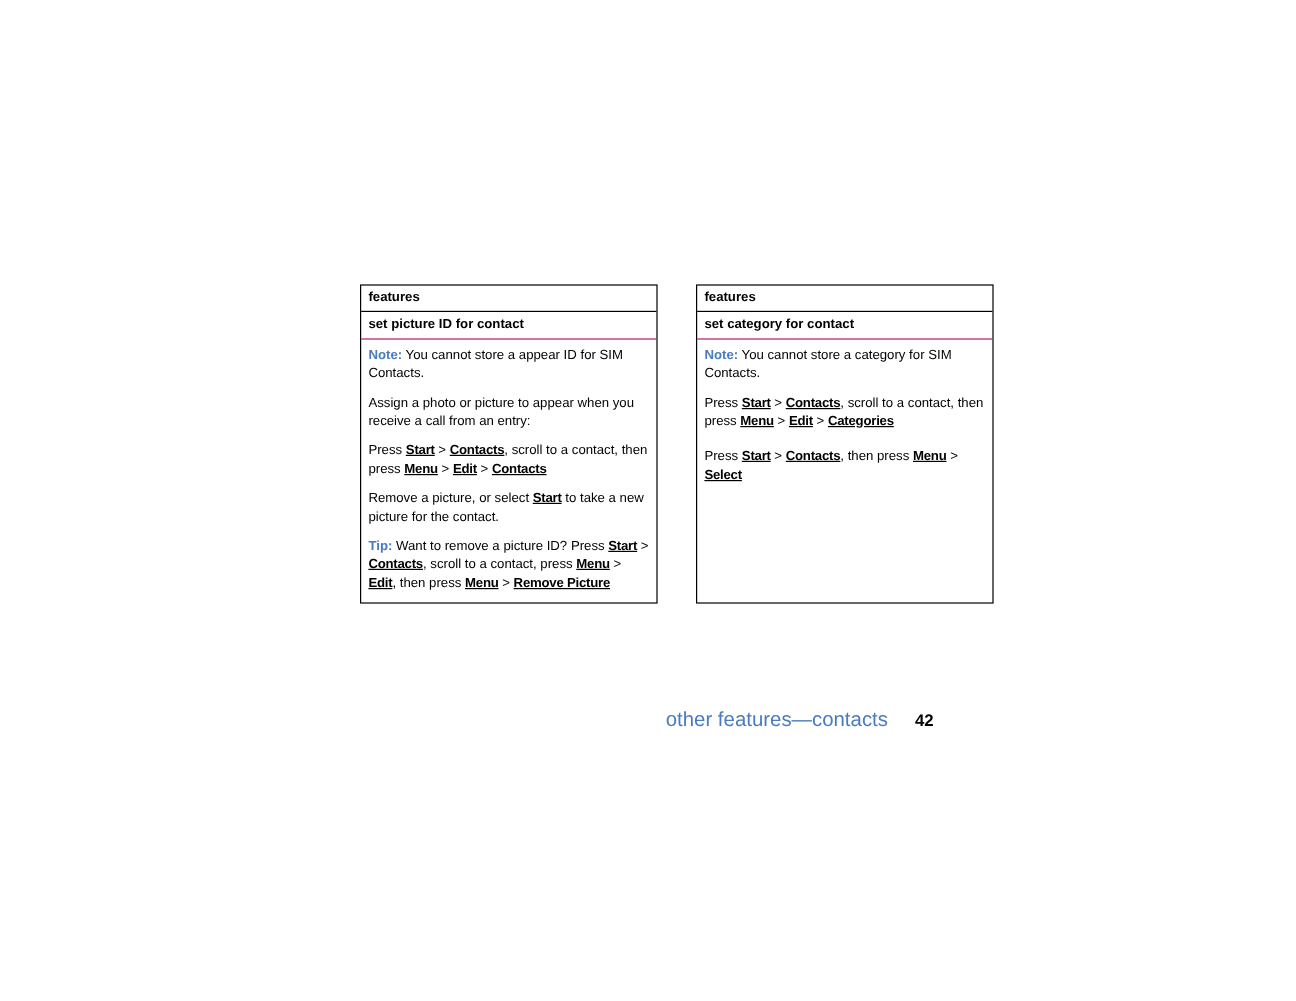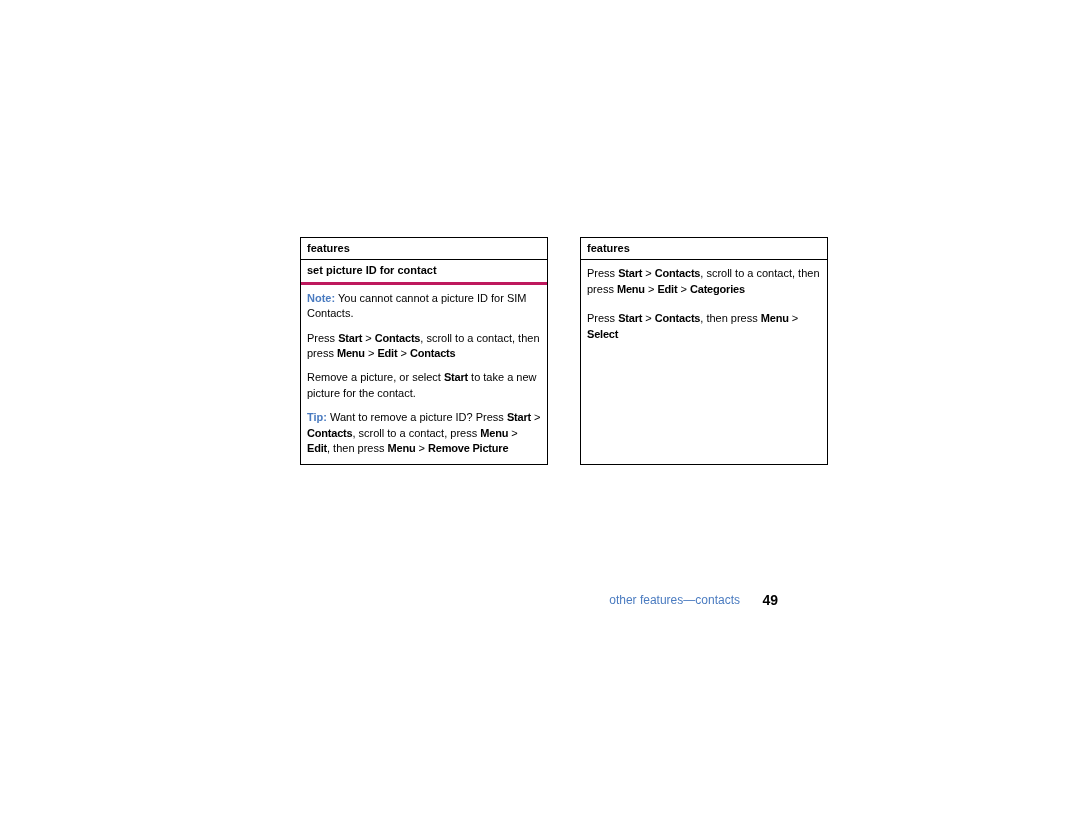--- a/index.html
+++ b/index.html
@@ -31,53 +31,54 @@
     line-height: 1.4;
   }
   .t-header {
     font-weight: bold;
     padding: 3px 6px;
     border-bottom: 1px solid #000;
   }
   .t-subheader {
     font-weight: bold;
     padding: 3px 6px;
-    border-bottom: 3px solid #be185d;
+    border-bottom: 1px solid #be185d;
   }
   .t-body {
     padding: 6px 6px 8px 6px;
   }
   .t-body p {
     margin: 0 0 9px 0;
   }
   .t-body p:last-child {
     margin-bottom: 0;
   }
   .note-label, .tip-label {
     font-weight: bold;
     color: #4a7bc0;
     text-align: center;
   }
   .kw {
     font-family: "Arial Narrow", Arial, sans-serif;
     font-stretch: condensed;
     font-weight: bold;
     letter-spacing: -0.2px;
+    text-decoration: underline;
   }
   .footer {
     position: absolute;
     left: 0;
     right: 0;
     top: 590px;
     text-align: right;
     padding-right: 302px;
   }
   .footer-label {
     color: #4a7bc0;
-    font-size: 12px;
+    font-size: 17px;
     margin-right: 18px;
     vertical-align: middle;
   }
   .footer-page {
     font-weight: bold;
     font-size: 14px;
     color: #000;
     vertical-align: middle;
   }
 </style>
@@ -86,48 +87,53 @@
 
 <div class="page">
 
   <div class="columns">
 
     <div class="feature-table">
       <div class="t-header">features</div>
       <div class="t-subheader">set picture ID for contact</div>
       <div class="t-body">
         <p>
-          <span class="note-label">Note:</span><span> You cannot cannot a picture ID for SIM Contacts.</span>
+          <span class="note-label">Note:</span><span> You cannot store a appear ID for SIM Contacts.</span>
         </p>
+        <p>Assign a photo or picture to appear when you receive a call from an entry:</p>
         <p>
           <span>Press </span><span class="kw">Start</span><span> &gt; </span><span class="kw">Contacts</span><span>, scroll to a contact, then press </span><span class="kw">Menu</span><span> &gt; </span><span class="kw">Edit</span><span> &gt; </span><span class="kw">Contacts</span>
         </p>
         <p>
           <span>Remove a picture, or select </span><span class="kw">Start</span><span> to take a new picture for the contact.</span>
         </p>
         <p>
           <span class="tip-label">Tip:</span><span> Want to remove a picture ID? Press </span><span class="kw">Start</span><span> &gt; </span><span class="kw">Contacts</span><span>, scroll to a contact, press </span><span class="kw">Menu</span><span> &gt; </span><span class="kw">Edit</span><span>, then press </span><span class="kw">Menu</span><span> &gt; </span><span class="kw">Remove Picture</span>
         </p>
       </div>
     </div>
 
     <div class="feature-table">
       <div class="t-header">features</div>
+      <div class="t-subheader">set category for contact</div>
       <div class="t-body">
+        <p>
+          <span class="note-label">Note:</span><span> You cannot store a category for SIM Contacts.</span>
+        </p>
         <p>
           <span>Press </span><span class="kw">Start</span><span> &gt; </span><span class="kw">Contacts</span><span>, scroll to a contact, then press </span><span class="kw">Menu</span><span> &gt; </span><span class="kw">Edit</span><span> &gt; </span><span class="kw">Categories</span>
         </p>
       </div>
       <div class="t-body">
         <p>
           <span>Press </span><span class="kw">Start</span><span> &gt; </span><span class="kw">Contacts</span><span>, then press </span><span class="kw">Menu</span><span> &gt; </span><span class="kw">Select</span>
         </p>
       </div>
     </div>
 
   </div>
 
   <div class="footer">
     <span class="footer-label">other features—contacts</span>
-    <span class="footer-page">49</span>
+    <span class="footer-page">42</span>
   </div>
 
 </div>
 
 </body></html>

